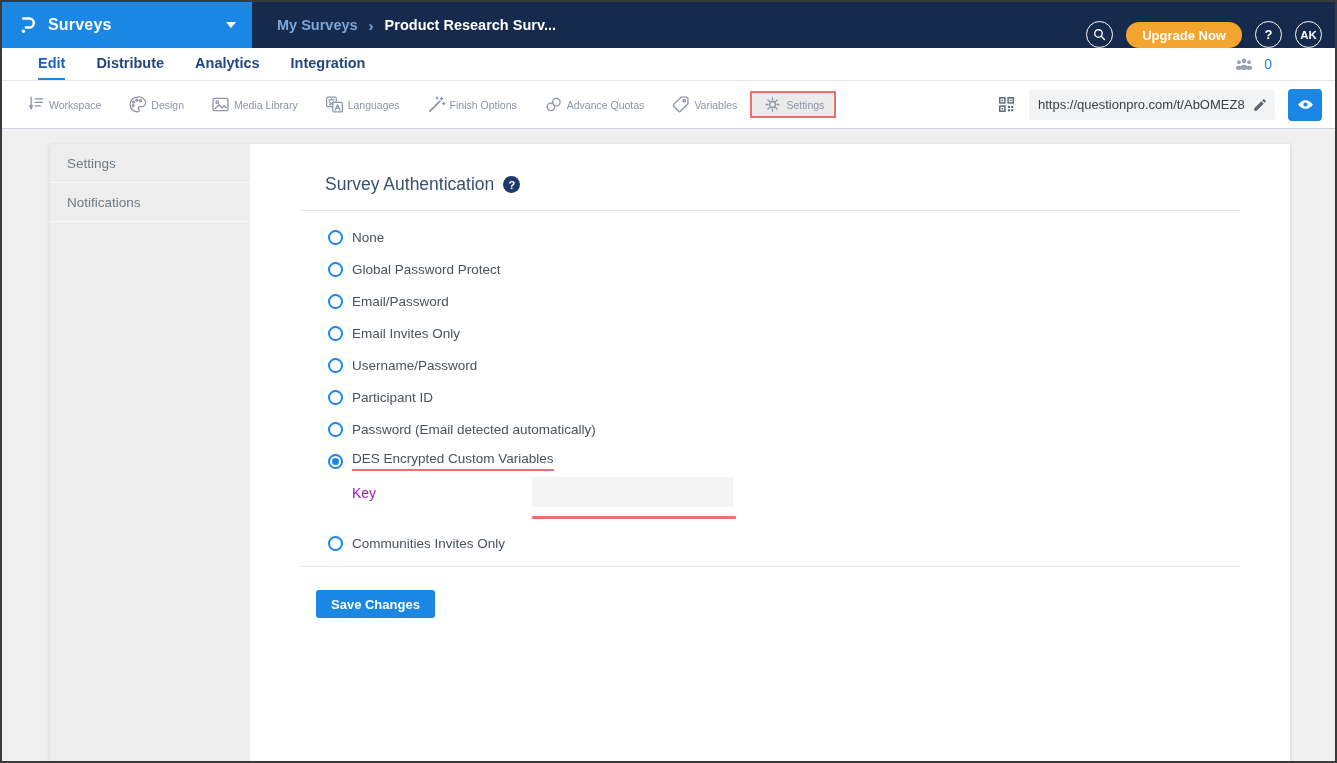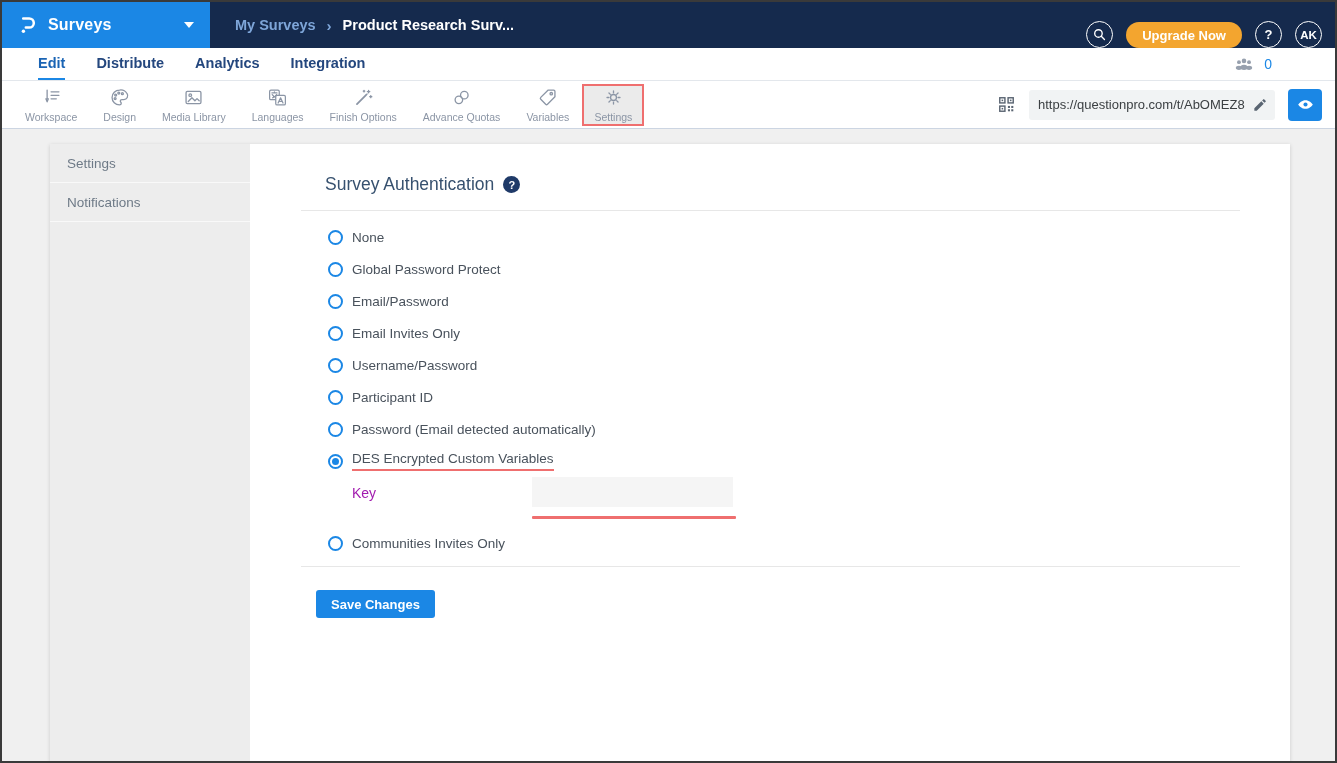--- a/index.html
+++ b/index.html
@@ -1,41 +1,41 @@
 <!DOCTYPE html>
 <html style="--brand-blue: #1b87e5; --navy: #152a4d; --orange: #f3a52f; --annotation-red: #ef6f6f; --icon-gray: #8b95a5;"><head>
 <meta charset="utf-8">
 <style>
   * { margin:0; padding:0; box-sizing:border-box; }
   body { font-family:"Liberation Sans", sans-serif; background:#fff; }
   .screen{ width:1337px; height:763px; border:2px solid #3a3a3a; display:flex; flex-direction:column; overflow:hidden; background:#f0f0f0; }
 
   
   .topbar{ height:46px; flex:none; background:var(--navy,#152a4d); display:flex; align-items:stretch; }
-  .brand{ width:208px; flex:none; background:var(--brand-blue,#1b87e5); display:flex; align-items:center; padding:0 16px; cursor:pointer; }
+  .brand{ width:250px; flex:none; background:var(--brand-blue,#1b87e5); display:flex; align-items:center; padding:0 16px; cursor:pointer; }
   .brand-name{ color:#fff; font-size:16px; font-weight:600; margin-left:10px; letter-spacing:.2px; }
   .brand-caret{ margin-left:auto; width:0; height:0; border-left:5.5px solid transparent; border-right:5.5px solid transparent; border-top:6px solid #fff; }
   .breadcrumb{ display:flex; align-items:center; margin-left:25px; gap:11px; font-size:14.5px; font-weight:700; }
   .crumb-parent{ color:#7ea6d9; cursor:pointer; }
   .crumb-sep{ color:#7ea6d9; font-size:15px; }
   .crumb-current{ color:#ffffff; }
   .topbar-right{ margin-left:auto; display:flex; align-items:flex-end; gap:13px; padding-right:13px; }
   .circle-btn{ width:27px; height:27px; flex:none; border:1.5px solid #fff; border-radius:50%; background:transparent; display:flex; align-items:center; justify-content:center; color:#fff; font-size:13px; font-weight:700; cursor:pointer; }
   .upgrade-btn{ height:26px; border:0; border-radius:14px; background:var(--orange,#f3a52f); color:#fff; font-size:13px; font-weight:700; padding:0 16px; cursor:pointer; font-family:inherit; }
 
   
   .tabs{ height:33px; flex:none; background:#fff; display:flex; align-items:stretch; padding:0 36px; border-bottom:1px solid #e3e7ec; }
   .tab{ display:flex; align-items:center; margin-right:31px; font-size:14.5px; font-weight:600; color:#24477e; border-bottom:2px solid transparent; cursor:pointer; }
   .tab.active{ color:#1a64b4; border-bottom-color:var(--brand-blue,#1b87e5); }
   .tabs-right{ margin-left:auto; display:flex; align-items:center; gap:9px; padding-right:27px; }
   .collab-count{ color:var(--brand-blue,#1b87e5); font-size:14px; }
 
   
   .toolbar{ height:48px; flex:none; background:#fff; border-bottom:1px solid #ccd5e2; display:flex; align-items:center; padding-left:10px; }
-  .tool{ display:flex; flex-direction:column; align-items:center; justify-content:space-between; gap:3px; padding:3px 13px; cursor:pointer; }
+  .tool{ display:flex; flex-direction:row; align-items:center; justify-content:space-between; gap:3px; padding:3px 13px; cursor:pointer; }
   .tool svg{ width:21px; height:21px; stroke:var(--icon-gray,#8b95a5); fill:none; stroke-width:1.5; stroke-linecap:round; stroke-linejoin:round; }
   .tool-label{ font-size:10.5px; color:var(--icon-gray,#8b95a5); white-space:nowrap; }
   .tool.highlighted{ background:#ebebeb; border:2px solid var(--annotation-red,#e05c5c); padding:1px 10px; }
   .toolbar-right{ margin-left:auto; display:flex; align-items:center; gap:13px; padding-right:13px; }
   .qr-btn{ cursor:pointer; display:flex; }
   .url-field{ width:246px; height:30px; background:#f1f3f4; border-radius:3px; display:flex; align-items:center; padding:0 7px 0 9px; }
   .url-input{ flex:1; min-width:0; border:0; background:transparent; outline:none; font-family:inherit; font-size:13px; color:#3c4043; }
   .pencil-btn{ cursor:pointer; display:flex; flex:none; }
   .eye-btn{ width:34px; height:32px; flex:none; border:0; border-radius:4px; background:var(--brand-blue,#1b87e5); display:flex; align-items:center; justify-content:center; cursor:pointer; }
 

